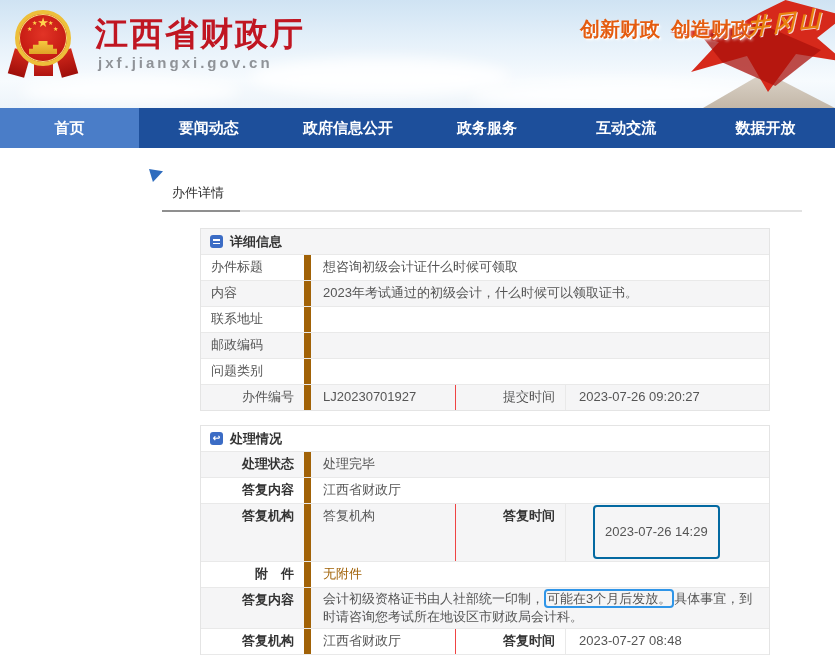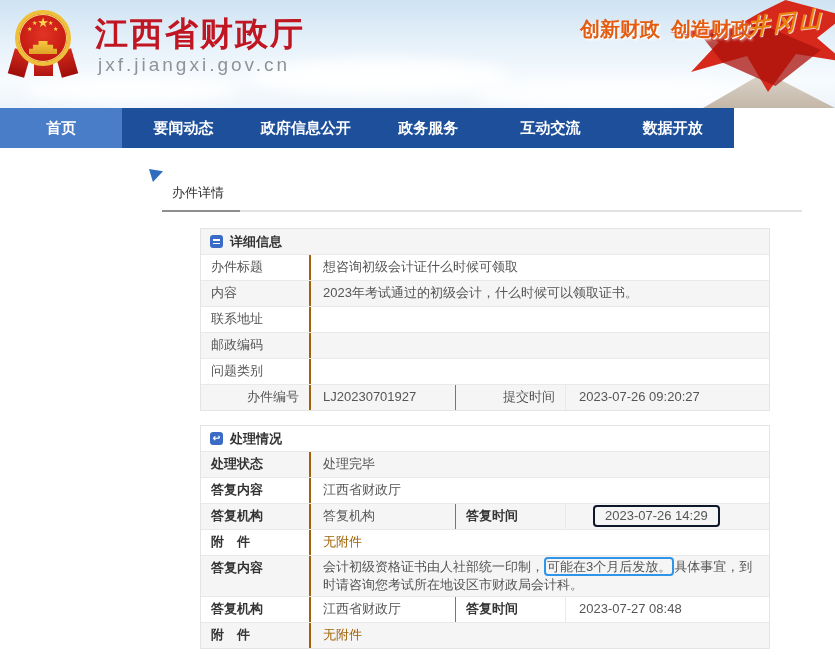--- a/index.html
+++ b/index.html
@@ -39,32 +39,32 @@
   .star-s { position:absolute; color:#ffd34d; font-size:6px; line-height:6px; }
   .ss1 { left:8px;  top:12px; } .ss2 { left:34px; top:12px; }
   .ss3 { left:13px; top:6px;  } .ss4 { left:29px; top:6px; }
   .emblem-gate { position:absolute; left:50%; bottom:8px; transform:translateX(-50%);
         width:28px; height:13px; background:linear-gradient(180deg,#f6c83f,#dfa127);
         clip-path:polygon(0 100%,0 60%,14% 60%,14% 28%,34% 28%,34% 0,66% 0,66% 28%,86% 28%,86% 60%,100% 60%,100% 100%); }
 
   .site-title { position:absolute; left:95px; top:12px; z-index:3;
         font-size:33px; font-weight:bold; color:#c01622; letter-spacing:2px; cursor:pointer; }
   .site-url   { position:absolute; left:98px; top:54px; z-index:3;
-        font-size:19px; color:#8f9398; letter-spacing:3px; }
+        font-size:15px; color:#8f9398; letter-spacing:3px;font-weight:bold; }
 
   .slogan { position:absolute; z-index:5; font-weight:bold; font-size:20px; white-space:pre;
         color:#e45c10; text-shadow:1px 1px 0 #ffffff, 2px 2px 3px rgba(255,255,255,.7); }
   .s1 { top:16px; right:84px; }
   .s2 { top:46px; right:6px;  }
   .calligraphy { position:absolute; top:8px; right:10px; z-index:4; font-size:22px; font-weight:bold;
         font-style:italic; color:#e8820f; letter-spacing:4px; transform:rotate(-7deg) skewX(-6deg);
         text-shadow:1px 1px 0 rgba(255,255,255,.8); }
 
   
-  .navbar { display:flex; width:734px; height:40px; background:#1d4f9b; }
+  .navbar { display:flex; width:835px; height:40px; background:#1d4f9b; }
   .nav-item { flex:1 1 0; display:flex; align-items:center; justify-content:center;
         color:#fff; font-size:15px; font-weight:bold; cursor:pointer; }
   .nav-item.active { background:#4a7dc8; }
 
   
   .content { position:relative; width:835px; height:507px; background:#fff; }
   .corner-marker { position:absolute; left:149px; top:21px; width:14px; height:13px;
         background:#2e6cbe; clip-path:polygon(0 0,100% 18%,28% 100%); }
   .page-title { position:absolute; left:172px; top:36px; font-size:13px; color:#333; }
   .title-rule { position:absolute; left:162px; top:62px; width:640px; height:2px; background:#e2e2e2; }
@@ -76,32 +76,32 @@
   .thead { display:flex; align-items:center; height:25px; gap:7px; padding-left:9px;
         font-weight:bold; color:#333; font-size:13px; }
   .alt { background:#f5f5f6; }
   .sec-icon { position:relative; flex:0 0 13px; width:13px; height:13px; border-radius:3px; background:#3b6cc5; }
   .sec-icon.lines::before { content:""; position:absolute; left:3px; right:3px; top:3.5px; height:7px;
         background:repeating-linear-gradient(180deg,#fff 0 1.5px,rgba(255,255,255,0) 1.5px 3.6px); }
   .sec-icon.reply::before { content:"\21A9"; position:absolute; left:0; right:0; top:1px;
         color:#fff; font-size:9px; line-height:11px; text-align:center; }
 
   .row { display:flex; border-top:1px solid #e9e9e9; min-height:25px; }
-  .cl  { flex:0 0 110px; padding:4px 10px 5px; border-right:2px solid #a16207; line-height:16px; }
+  .cl  { flex:0 0 110px; padding:4px 10px 5px; border-right:7px solid #a16207; line-height:16px; }
   .cv  { flex:1 1 auto;  padding:4px 12px 5px; line-height:16px; }
   .cv1 { flex:0 0 145px; padding:4px 12px 5px; border-right:1px solid #ef4444; line-height:16px; }
   .cl2 { flex:0 0 110px; padding:4px 10px 5px; border-right:1px solid #e9e9e9; line-height:16px; }
   .cv2 { flex:1 1 auto;  padding:4px 13px 5px; line-height:16px; }
   .lab-r { text-align:right; }
-  .lab-c { text-align:left; font-weight:bold; color:#333; }
+  .lab-c { text-align:right; font-weight:bold; color:#333; }
   .muted { color:#a16207; }
 
   .cv2.boxed { padding-top:1px; padding-bottom:2px; }
-  .hl-date { display:inline-block; border:2px solid #0f172a; border-radius:4px;
-        padding:1px 10px; margin-left:14px; }
+  .hl-date { display:inline-block; border:2px solid #0369a1; border-radius:4px;
+        padding:17px 10px; margin-left:14px; }
   .cv.twolines { line-height:18px; padding-top:2px; padding-bottom:2px; }
   .hl-inline { display:inline; border:2px solid #2f95e8; border-radius:4px; padding:0 1px; }
 </style>
 </head>
 <body>
 
 <div class="header">
   <div class="cloud c1"></div>
   <div class="cloud c2"></div>
   <div class="cloud c3"></div>

